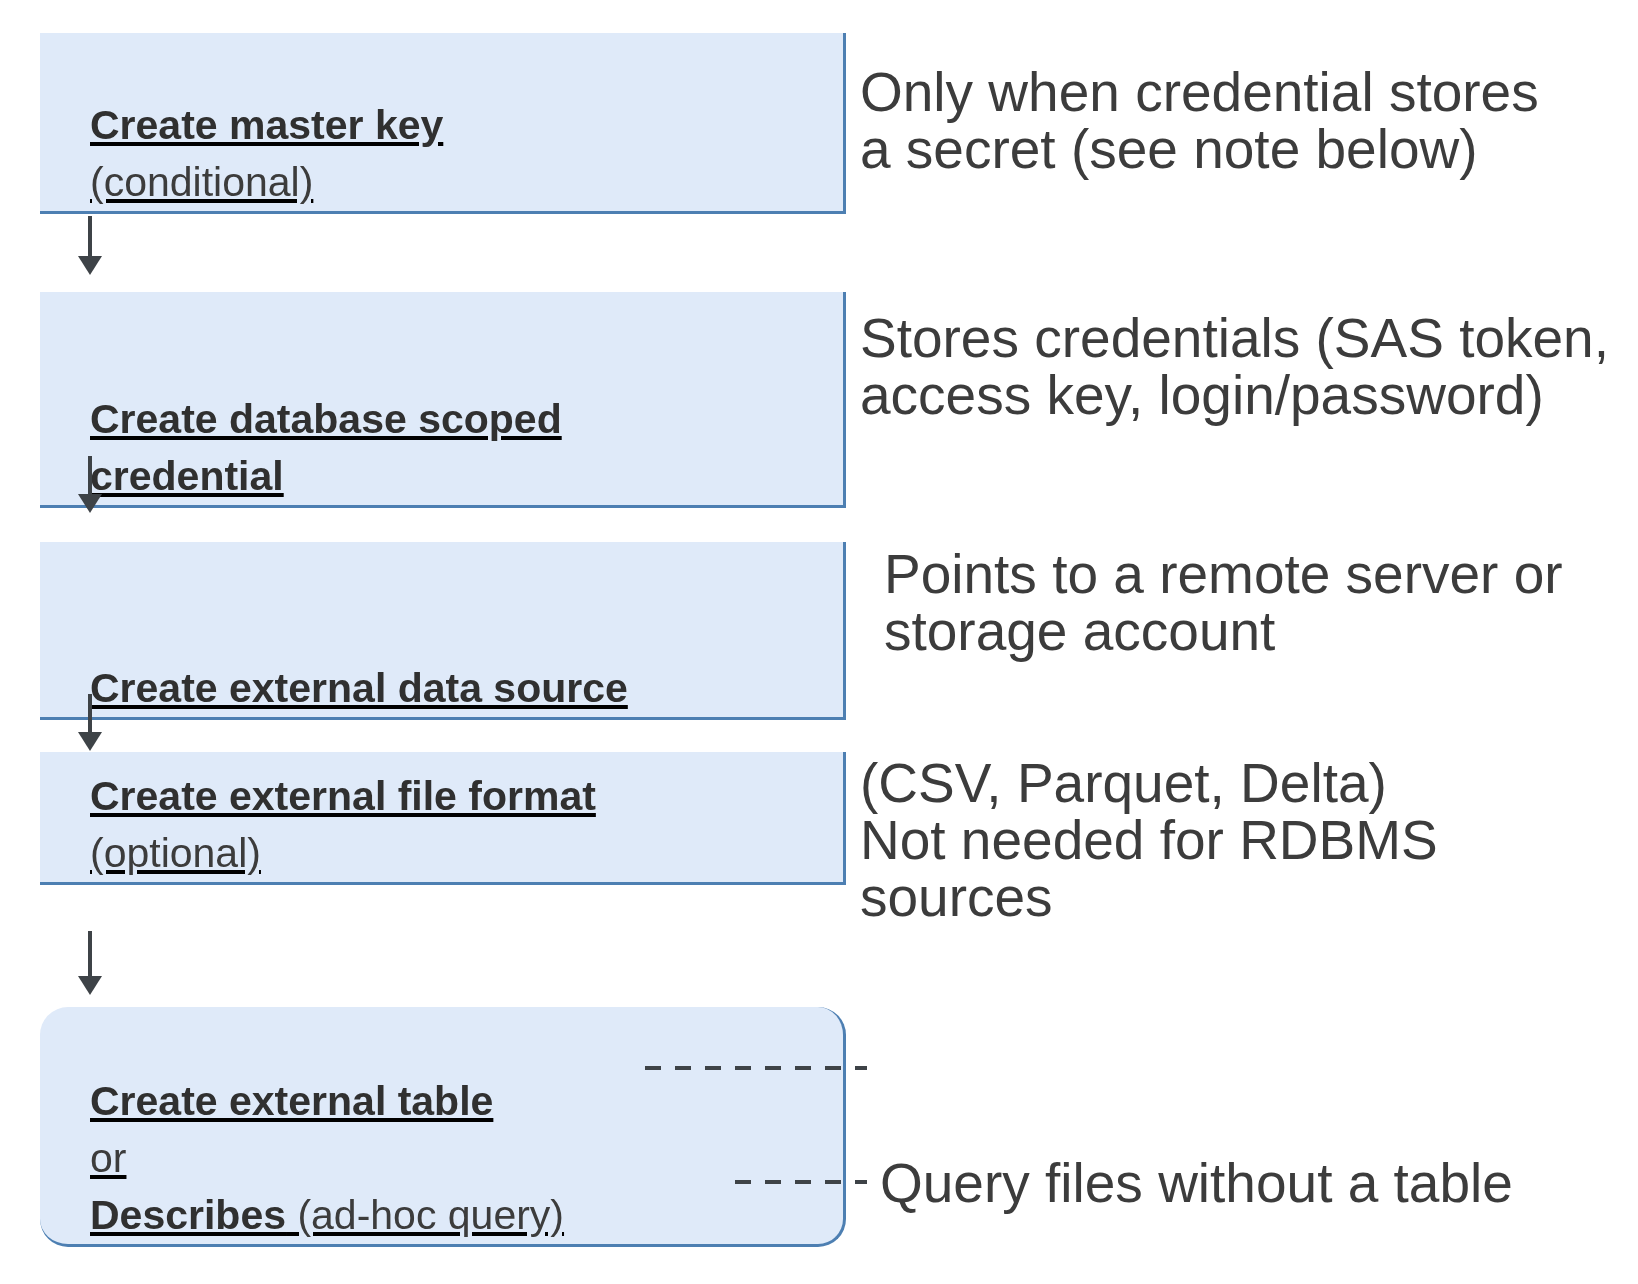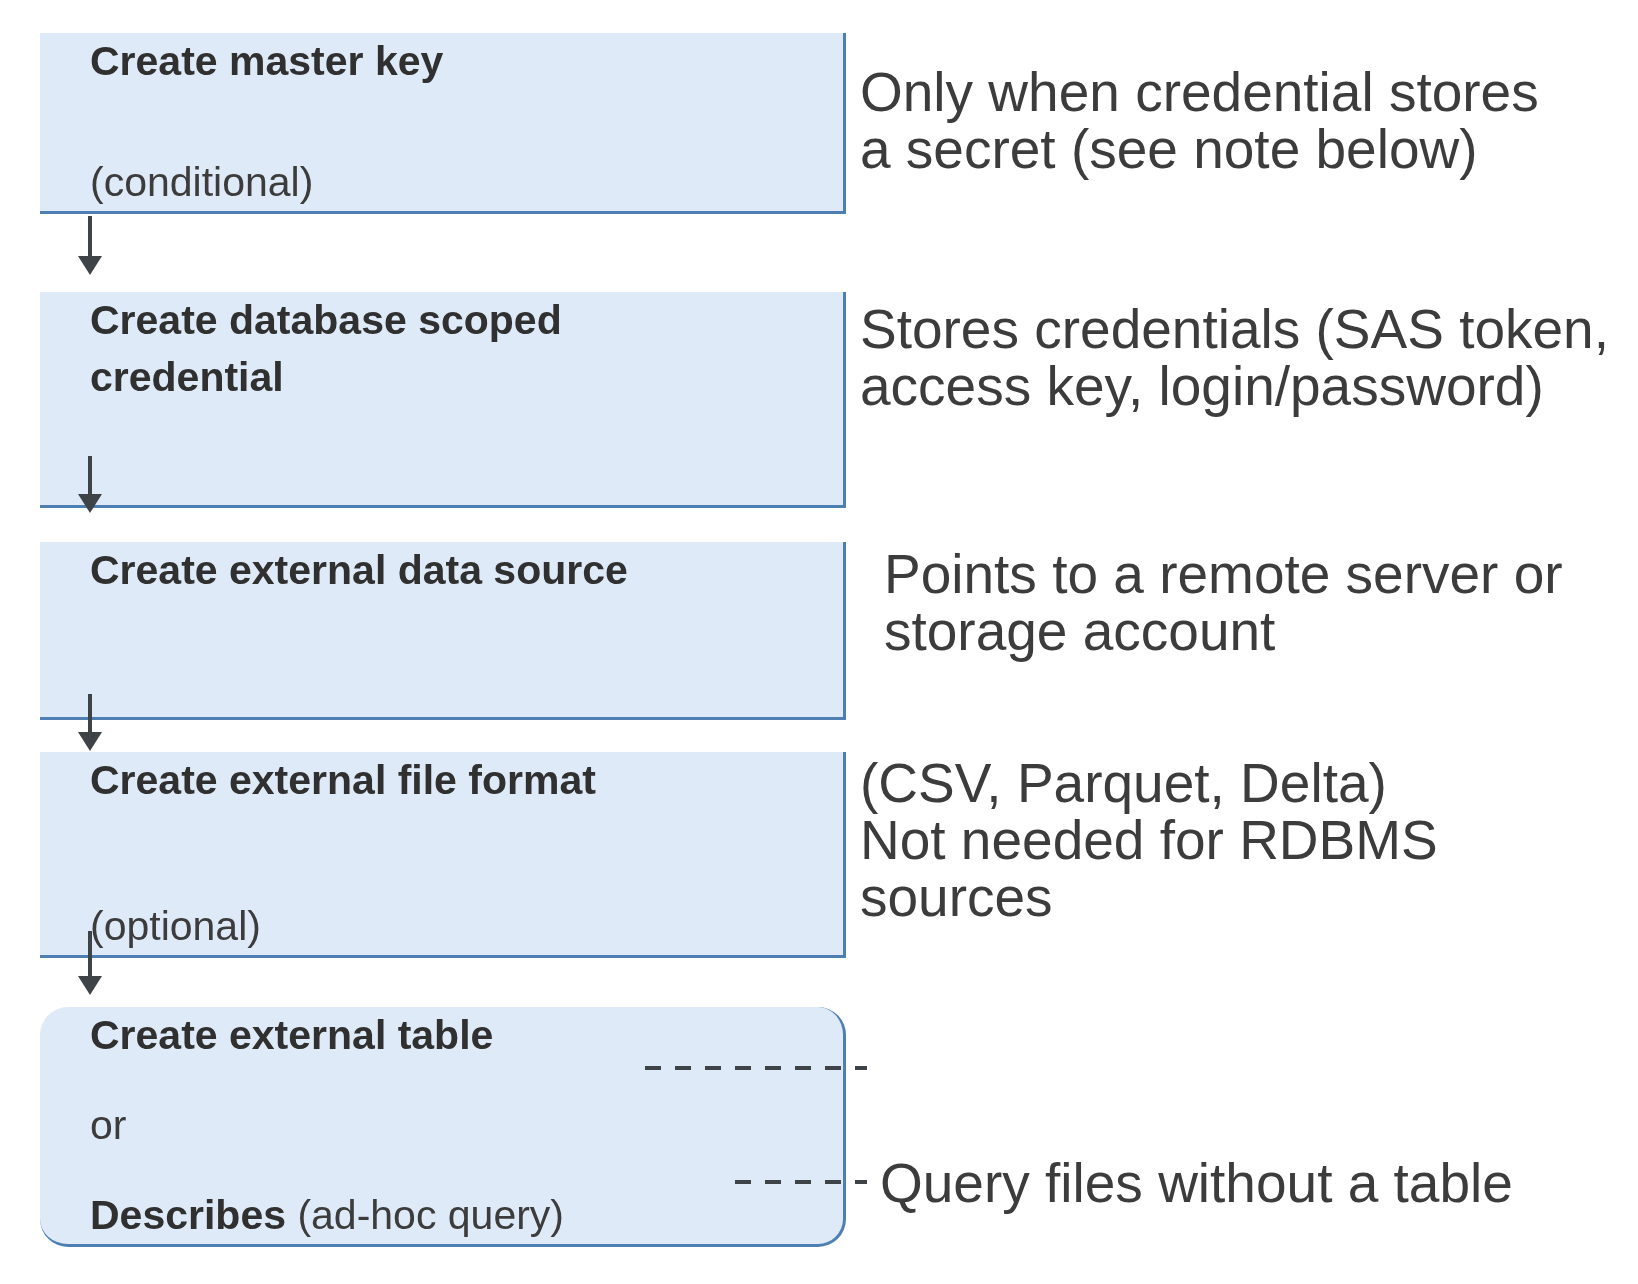--- a/index.html
+++ b/index.html
@@ -22,41 +22,42 @@
   .box {
     position: absolute;
     left: 40px;
     width: 806px;
     box-sizing: border-box;
     background: var(--box-fill, #dfeaf9);
     border-right: 3px solid var(--box-border, #4d7fb2);
     border-bottom: 3px solid var(--box-border, #4d7fb2);
     display: flex;
     flex-direction: column;
-    justify-content: space-between;
+    justify-content: flex-end;
     padding-left: 50px;
+    text-decoration: underline;
   }
   .box .line {
     font-size: 41px;
     line-height: 57px;
     max-width: 580px;
     color: var(--body-text, #3c3c3c);
   }
   .box .b {
     font-weight: bold;
     color: var(--title-text, #303030);
   }
   .box .r {
     font-weight: normal;
     color: var(--body-text, #3c3c3c);
   }
   #box1 { top: 33px;   height: 181px; }
   #box2 { top: 292px;  height: 216px; }
   #box3 { top: 542px;  height: 178px; }
-  #box4 { top: 752px;  height: 206px; }
+  #box4 { top: 752px;  height: 133px; }
   #box5 { top: 1007px; height: 240px; border-radius: 28px; }
 
   
   .arrow {
     position: absolute;
     left: 78px;
     width: 24px;
     display: flex;
     flex-direction: column;
     align-items: center;
@@ -79,21 +80,21 @@
 
   
   .desc {
     position: absolute;
     left: 860px;
     color: var(--body-text, #3c3c3c);
     font-size: 55px;
     line-height: 57px;
   }
   #d1 { top: 64px; }
-  #d2 { top: 301px; }
+  #d2 { top: 310px; }
   #d3 { top: 546px; margin-left: 24px; }
   #d4 { top: 755px; }
   #d5a { top: 1041px; left: 880px; }
   #d5b { top: 1155px; left: 880px; }
 
   
   .dash {
     position: absolute;
     height: 4px;
     background: repeating-linear-gradient(90deg,

